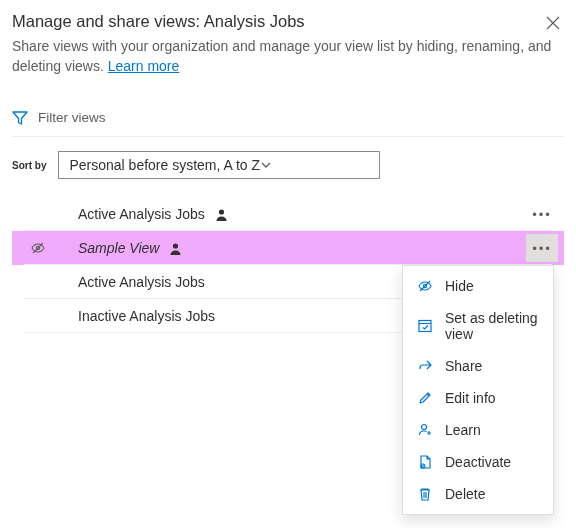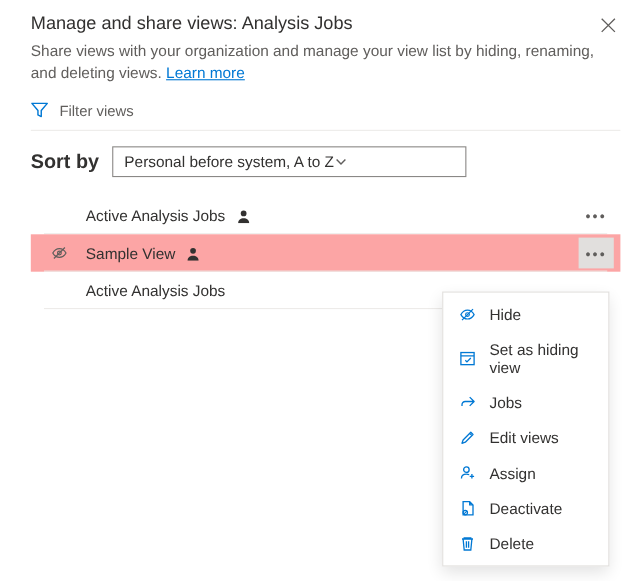--- a/index.html
+++ b/index.html
@@ -5,55 +5,55 @@
   * { box-sizing: border-box; margin: 0; padding: 0; }
   body {
     font-family: "Segoe UI", -apple-system, sans-serif;
     font-size: 14px;
     color: #323130;
     background: #fff;
     width: 576px;
     height: 528px;
     overflow: hidden;
   }
-  .panel { padding: 12px 12px 0 28px; position: relative; }
+  .panel { padding: 12px 12px 0 12px; position: relative; }
   .header-row { display: flex; justify-content: space-between; align-items: flex-start; }
   .title { font-size: 16.5px; font-weight: 400; color: #323130; }
   .close-btn { background: none; border: none; cursor: pointer; padding: 4px; color: #605e5c; }
   .desc { font-size: 14px; color: #605e5c; line-height: 1.4; }
   .link { color: #0078d4; text-decoration: underline; cursor: pointer; }
-  .filter-row { display: flex; align-items: center; gap: 10px; margin-top: 16px; color: #605e5c; font-size: 13.5px; cursor: pointer; }
+  .filter-row { display: flex; align-items: flex-start; gap: 10px; margin-top: 34px; color: #605e5c; font-size: 13.5px; cursor: pointer; }
   .filter-row svg { color: #0078d4; }
   .divider { border: none; border-top: 1px solid #edebe9; margin-top: 10px; }
   .sort-row { display: flex; align-items: center; gap: 12px; margin-top: 14px; }
-  .sort-label { font-size: 18px; font-weight: 600; color: #323130; }
+  .sort-label { font-size: 10px; font-weight: 600; color: #323130; }
   .sort-select {
     flex: 0 0 322px;
     display: flex;
     align-items: center;
     border: 1px solid #8a8886;
     padding: 5px 10px;
     font-size: 14px;
     color: #323130;
     cursor: pointer;
     background: #fff;
   }
   .list { margin-top: 18px; }
   .row {
     display: flex;
     align-items: center;
     height: 34px;
     padding-right: 6px;
     position: relative;
   }
-  .row.selected { background: #fca5a5; }
+  .row.selected { background: #f0abfc; font-style: italic; }
   .row .left { display: flex; align-items: center; gap: 10px; padding-left: 18px; }
   .row .left.indent { padding-left: 50px; }
   .row .hide-ico { position: absolute; left: 18px; color: #605e5c; }
-  .row .name { font-size: 14px; color: #323130; }
+  .row .name { font-size: 14px; color: #323130; margin-left: 16px; }
   .row .person-ico { color: #323130; }
   .row .more { margin-left: auto; display: flex; align-items: center; justify-content: center; width: 32px; height: 28px; cursor: pointer; color: #605e5c; }
   .row.selected .more { background: #e1dfdd; }
   .row .divider-line { position: absolute; left: 12px; right: 12px; bottom: 0; border-bottom: 1px solid #edebe9; }
   
   .menu {
     position: absolute;
     right: 22px;
     top: 265px;
     width: 152px;
@@ -146,61 +146,67 @@
       <div class="divider-line"></div>
     </div>
 
     <div class="row">
       <div class="left indent">
         <span class="name">Active Analysis Jobs</span>
       </div>
       <div class="divider-line"></div>
     </div>
 
+    <div class="row">
+      <div class="left indent">
+        <span class="name">Inactive Analysis Jobs</span>
+      </div>
+      <div class="divider-line"></div>
+    </div>
 
   </div>
 
 </div>
 
 <div class="menu">
   <div class="menu-item">
     <svg width="16" height="16" viewBox="0 0 16 16">
         <path d="M2 8s2.2-4 6-4 6 4 6 4-2.2 4-6 4-6-4-6-4z" fill="none" stroke="currentColor" stroke-width="1.1"></path>
         <circle cx="8" cy="8" r="1.7" fill="none" stroke="currentColor" stroke-width="1.1"></circle>
         <line x1="3" y1="13" x2="13" y2="3" stroke="currentColor" stroke-width="1.1"></line>
       </svg>
     <span>Hide</span>
   </div>
   <div class="menu-item">
     <svg width="16" height="16" viewBox="0 0 16 16">
         <rect x="2" y="2.5" width="12" height="11" fill="none" stroke="currentColor" stroke-width="1.2"></rect>
         <line x1="2" y1="5.5" x2="14" y2="5.5" stroke="currentColor" stroke-width="1.2"></line>
         <path d="M6 9.5l1.5 1.5L11 7.5" fill="none" stroke="currentColor" stroke-width="1.2"></path>
       </svg>
-    <span>Set as hiding view</span>
+    <span>Set as deleting view</span>
   </div>
   <div class="menu-item">
     <svg width="16" height="16" viewBox="0 0 16 16">
         <path d="M10 3l4 4-4 4M14 7H6c-2 0-3 1.5-3 3v1" fill="none" stroke="currentColor" stroke-width="1.2" stroke-linejoin="round"></path>
       </svg>
-    <span>Jobs</span>
+    <span>Share</span>
   </div>
   <div class="menu-item">
     <svg width="16" height="16" viewBox="0 0 16 16">
         <path d="M3 13l1-3 7-7 2 2-7 7-3 1zM10 4l2 2" fill="none" stroke="currentColor" stroke-width="1.2" stroke-linejoin="round"></path>
       </svg>
-    <span>Edit views</span>
+    <span>Edit info</span>
   </div>
   <div class="menu-item">
     <svg width="16" height="16" viewBox="0 0 16 16">
         <circle cx="7" cy="5" r="2.5" fill="none" stroke="currentColor" stroke-width="1.2"></circle>
         <path d="M2.5 13c0-2.5 2-4 4.5-4 1 0 1.8.2 2.5.6" fill="none" stroke="currentColor" stroke-width="1.2"></path>
         <path d="M10 11h4M12 9v4" stroke="currentColor" stroke-width="1.2"></path>
       </svg>
-    <span>Assign</span>
+    <span>Learn</span>
   </div>
   <div class="menu-item">
     <svg width="16" height="16" viewBox="0 0 16 16">
         <path d="M4 2h6l3 3v9H4V2z M10 2v3h3" fill="none" stroke="currentColor" stroke-width="1.2"></path>
         <circle cx="6" cy="12" r="2" fill="none" stroke="currentColor" stroke-width="1.1"></circle>
         <line x1="4.6" y1="13.4" x2="7.4" y2="10.6" stroke="currentColor" stroke-width="1.1"></line>
       </svg>
     <span>Deactivate</span>
   </div>
   <div class="menu-item">

